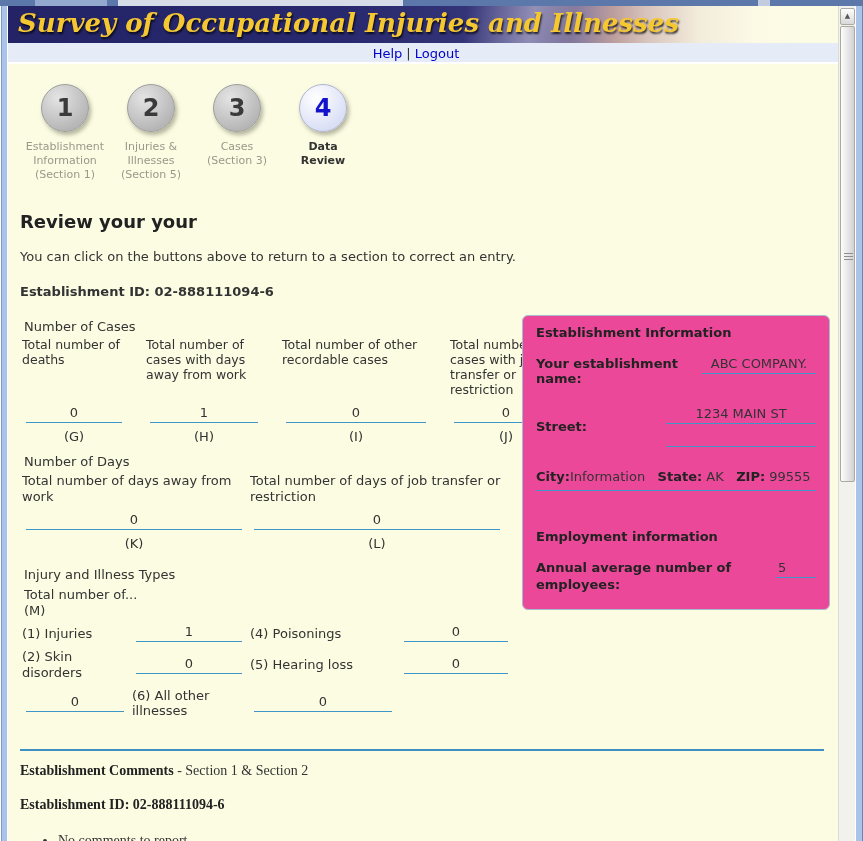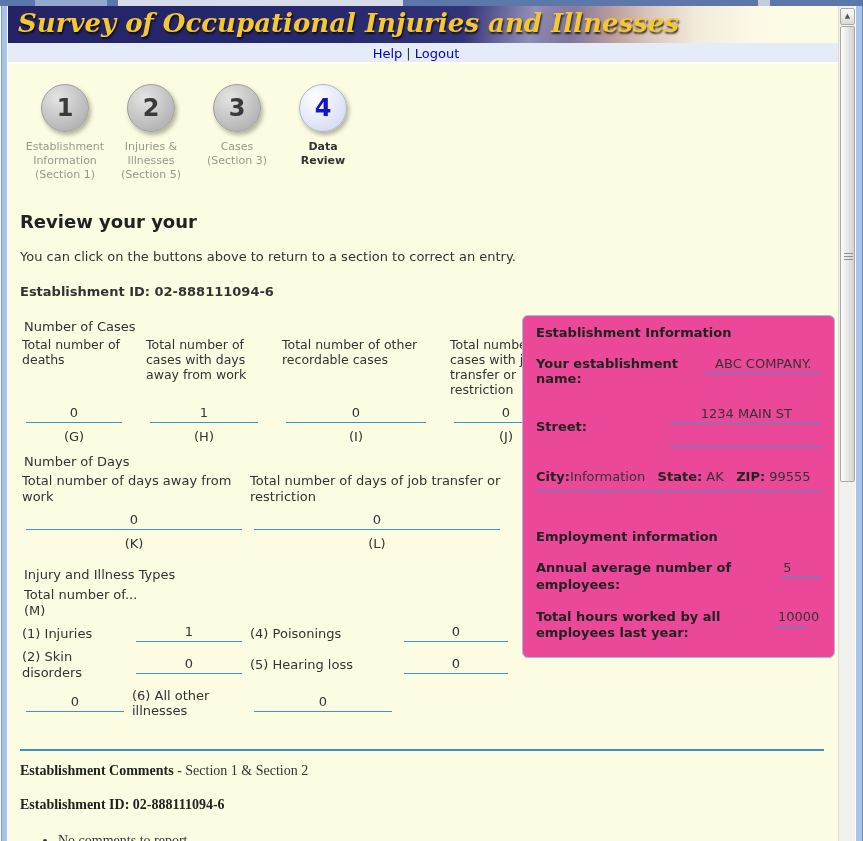--- a/index.html
+++ b/index.html
@@ -287,27 +287,20 @@
           <div class="emp-title">Employment information</div>
 
           <div class="emp-row">
             <span class="emp-label">Annual average number of employees:</span>
             <span class="emp-valbox">
               <span class="emp-val" style="display:block">5</span>
               <span class="emp-underline" style="display:block"></span>
             </span>
           </div>
 
-          <div class="emp-row">
-            <span class="emp-label">Total hours worked by all employees last year:</span>
-            <span class="emp-valbox">
-              <span class="emp-val" style="display:block">10000</span>
-              <span class="emp-underline" style="display:block; width:30px"></span>
-            </span>
-          </div>
         </div>
 
       </div>
 
       <hr class="blue-rule">
 
       <div class="comments-block">
         <div class="comments-title"><b>Establishment Comments</b><span> - Section 1 &amp; Section 2</span></div>
         <div class="comments-estab">Establishment ID: 02-888111094-6</div>
         <ul class="comments-list">

